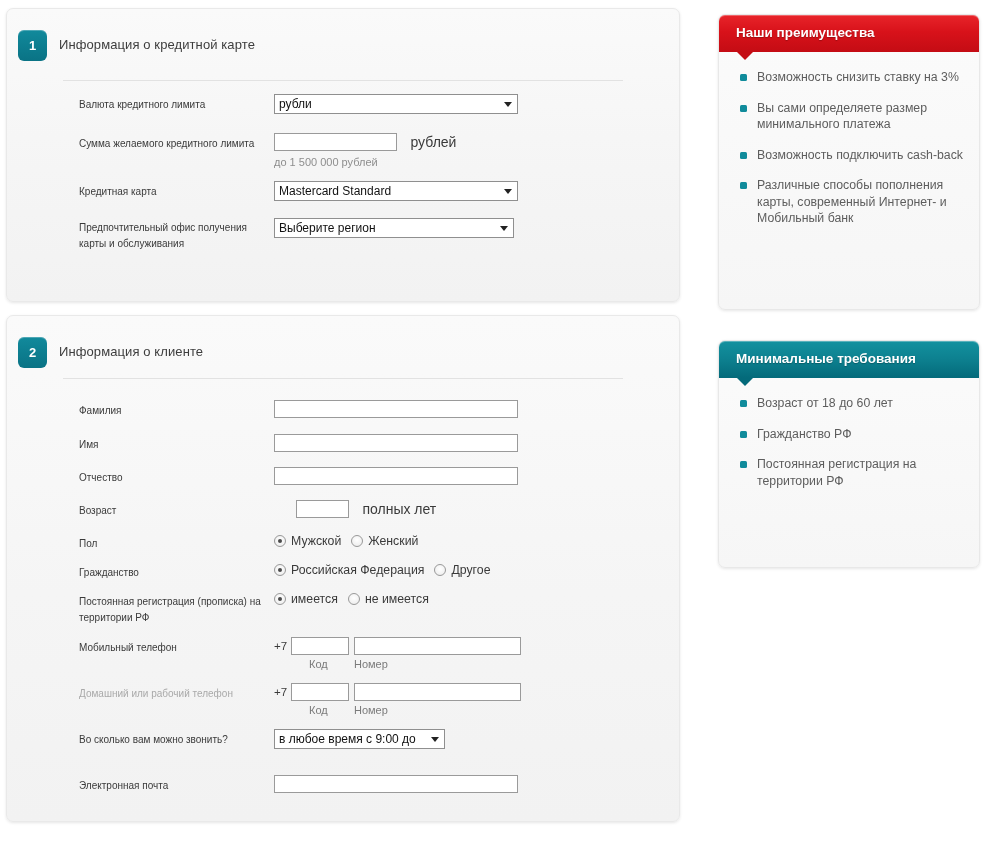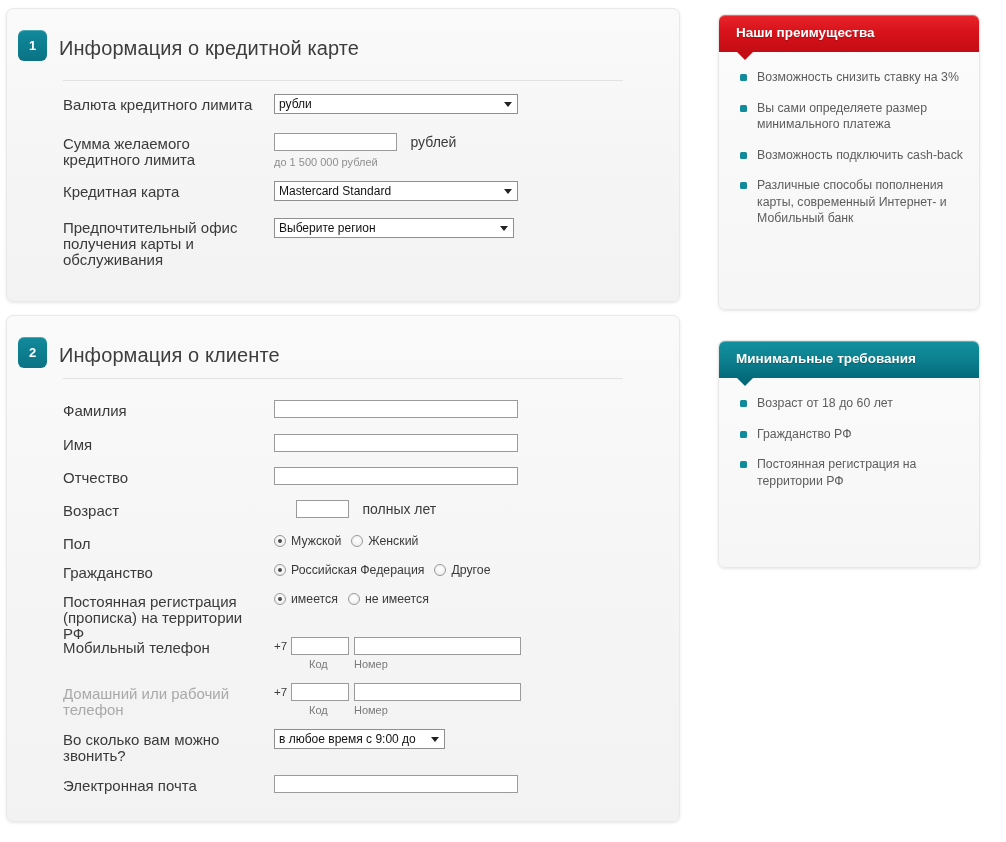--- a/index.html
+++ b/index.html
@@ -49,21 +49,21 @@
     font-size: 13px;
     font-weight: bold;
     line-height: 31px;
     text-align: center;
     box-shadow: inset 0 1px 0 rgba(255,255,255,0.25);
   }
   .panel-title {
     position: absolute;
     left: 52px;
     top: 28px;
-    font-size: 20px;
+    font-size: 13px;
     color: #3d3d3d;
     letter-spacing: 0.1px;
   }
   .panel-divider {
     position: absolute;
     left: 56px;
     width: 560px;
     height: 1px;
     background: #e2e2e2;
   }
@@ -71,23 +71,23 @@
   #panel-client .panel-divider { top: 377px; }
 
   
   .row {
     position: absolute;
     left: 0;
     width: 100%;
   }
   .f-label {
     position: absolute;
-    left: 56px;
+    left: 72px;
     width: 200px;
-    font-size: 15px;
+    font-size: 10px;
     color: #3a3a3a;
     line-height: 16px;
   }
   .f-label.dim { color: #a9a9a9; }
   .f-ctl {
     position: absolute;
     left: 267px;
   }
 
   

